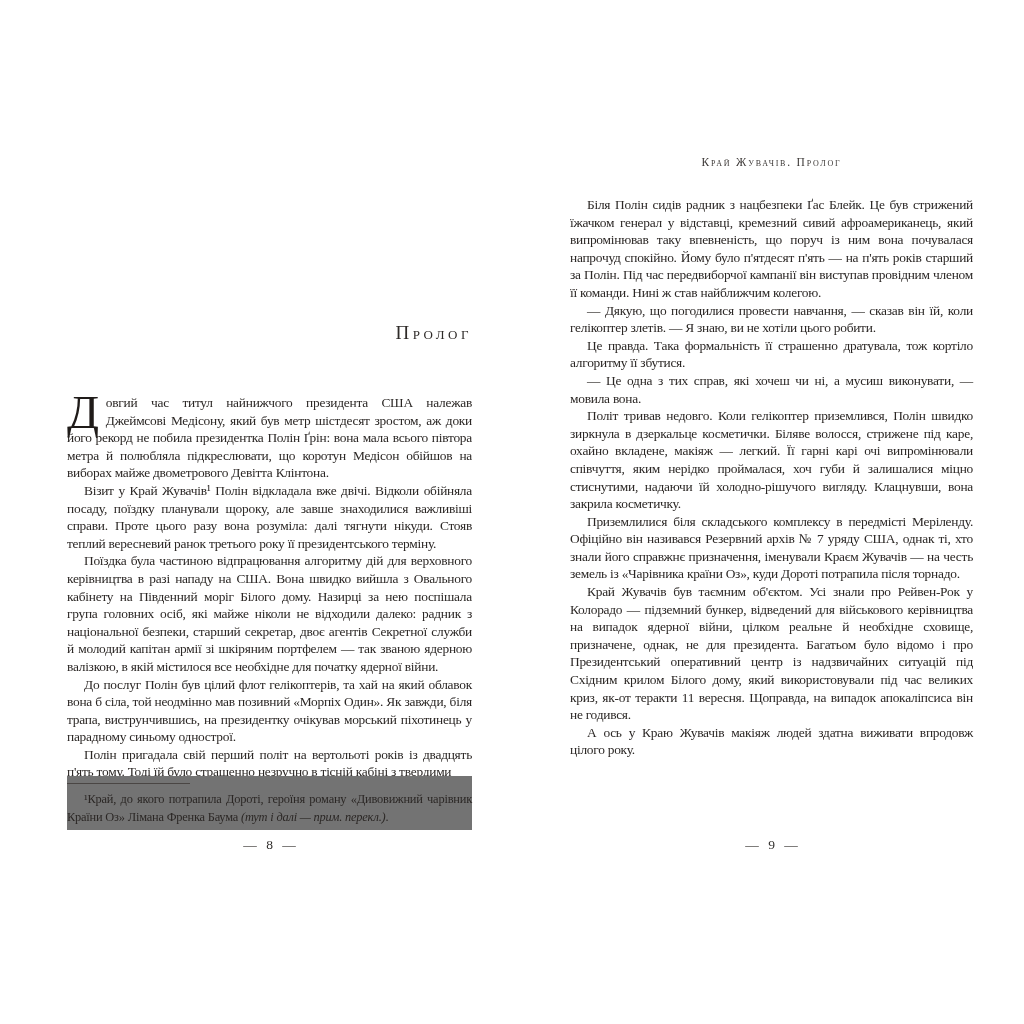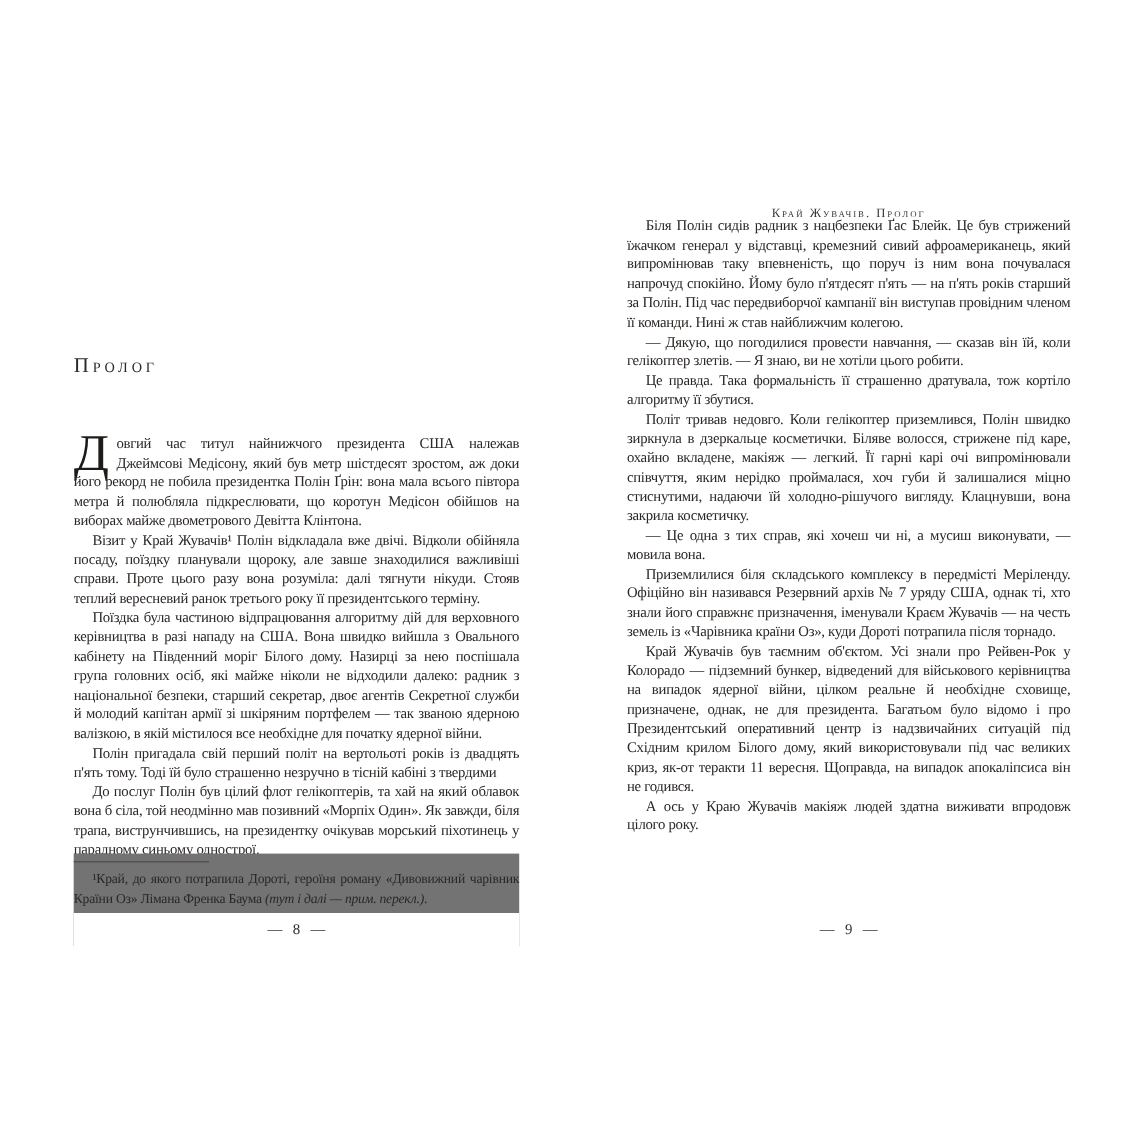--- a/index.html
+++ b/index.html
@@ -13,30 +13,30 @@
   }
   .abs{position:absolute;}
 
   
   .col-left{left:67px;width:405px;}
   .col-right{left:570px;width:403px;}
 
   
   .chapter-heading{
     top:322px;
-    text-align:left;
+    text-align:right;
     font-variant:small-caps;
     font-size:19px;
     letter-spacing:3.5px;
     color:#2e2a28;
   }
 
   
   .running-header{
-    top:188px;
+    top:156px;
     text-align:center;
     font-variant:small-caps;
     font-size:11.5px;
     letter-spacing:1.8px;
     color:#3b3735;
   }
 
   
   .body-block{line-height:17.6px;}
   .body-left{top:394px;}
@@ -104,41 +104,41 @@
 </style>
 </head>
 <body>
 
 <div class="abs col-left chapter-heading">Пролог</div>
 
 <div class="abs col-left body-block body-left">
   <p class="body noindent"><span class="dropcap">Д</span><span>овгий час титул найнижчого президента США належав Джеймсові Медісону, який був метр шістдесят зростом, аж доки його рекорд не побила президентка Полін Ґрін: вона мала всього півтора метра й полюбляла підкреслювати, що коротун Медісон обійшов на виборах майже двометрового Девітта Клінтона.</span></p>
   <p class="body">Візит у Край Жувачів¹ Полін відкладала вже двічі. Відколи обійняла посаду, поїздку планували щороку, але завше знаходилися важливіші справи. Проте цього разу вона розуміла: далі тягнути нікуди. Стояв теплий вересневий ранок третього року її президентського терміну.</p>
   <p class="body">Поїздка була частиною відпрацювання алгоритму дій для верховного керівництва в разі нападу на США. Вона швидко вийшла з Овального кабінету на Південний моріг Білого дому. Назирці за нею поспішала група головних осіб, які майже ніколи не відходили далеко: радник з національної безпеки, старший секретар, двоє агентів Секретної служби й молодий капітан армії зі шкіряним портфелем — так званою ядерною валізкою, в якій містилося все необхідне для початку ядерної війни.</p>
+  <p class="body">До послуг Полін був цілий флот гелікоптерів, та хай на який облавок вона б сіла, той неодмінно мав позивний «Морпіх Один». Як завжди, біля трапа, виструнчившись, на президентку очікував морський піхотинець у парадному синьому однострої.</p>
   <p class="body">Полін пригадала свій перший політ на вертольоті років із двадцять п'ять тому. Тоді їй було страшенно незручно в тісній кабіні з твердими</p>
-  <p class="body">До послуг Полін був цілий флот гелікоптерів, та хай на який облавок вона б сіла, той неодмінно мав позивний «Морпіх Один». Як завжди, біля трапа, виструнчившись, на президентку очікував морський піхотинець у парадному синьому однострої.</p>
 </div>
 
 <div class="abs col-left footnote-block">
   <div class="footnote-rule"></div>
   <p class="footnote"><span>¹Край, до якого потрапила Дороті, героїня роману «Дивовижний чарівник Країни Оз» Лімана Френка Баума </span><span class="it">(тут і далі — прим. перекл.)</span><span>.</span></p>
 </div>
 
 <div class="abs col-left pagenum-block pagenum-left">
   <span class="pagenum">— 8 —</span>
 </div>
 
 <div class="abs col-right running-header">Край Жувачів. Пролог</div>
 
 <div class="abs col-right body-block body-right">
   <p class="body">Біля Полін сидів радник з нацбезпеки Ґас Блейк. Це був стрижений їжачком генерал у відставці, кремезний сивий афроамериканець, який випромінював таку впевненість, що поруч із ним вона почувалася напрочуд спокійно. Йому було п'ятдесят п'ять — на п'ять років старший за Полін. Під час передвиборчої кампанії він виступав провідним членом її команди. Нині ж став найближчим колегою.</p>
   <p class="body">— Дякую, що погодилися провести навчання, — сказав він їй, коли гелікоптер злетів. — Я знаю, ви не хотіли цього робити.</p>
   <p class="body">Це правда. Така формальність її страшенно дратувала, тож кортіло алгоритму її збутися.</p>
+  <p class="body">— Це одна з тих справ, які хочеш чи ні, а мусиш виконувати, — мовила вона.</p>
   <p class="body">Політ тривав недовго. Коли гелікоптер приземлився, Полін швидко зиркнула в дзеркальце косметички. Біляве волосся, стрижене під каре, охайно вкладене, макіяж — легкий. Її гарні карі очі випромінювали співчуття, яким нерідко проймалася, хоч губи й залишалися міцно стиснутими, надаючи їй холодно-рішучого вигляду. Клацнувши, вона закрила косметичку.</p>
-  <p class="body">— Це одна з тих справ, які хочеш чи ні, а мусиш виконувати, — мовила вона.</p>
   <p class="body">Приземлилися біля складського комплексу в передмісті Меріленду. Офіційно він називався Резервний архів № 7 уряду США, однак ті, хто знали його справжнє призначення, іменували Краєм Жувачів — на честь земель із «Чарівника країни Оз», куди Дороті потрапила після торнадо.</p>
   <p class="body">Край Жувачів був таємним об'єктом. Усі знали про Рейвен-Рок у Колорадо — підземний бункер, відведений для військового керівництва на випадок ядерної війни, цілком реальне й необхідне сховище, призначене, однак, не для президента. Багатьом було відомо і про Президентський оперативний центр із надзвичайних ситуацій під Східним крилом Білого дому, який використовували під час великих криз, як-от теракти 11 вересня. Щоправда, на випадок апокаліпсиса він не годився.</p>
   <p class="body">А ось у Краю Жувачів макіяж людей здатна виживати впродовж цілого року.</p>
 </div>
 
 <div class="abs col-right pagenum-block pagenum-right">
   <span class="pagenum">— 9 —</span>
 </div>
 
 </body></html>

